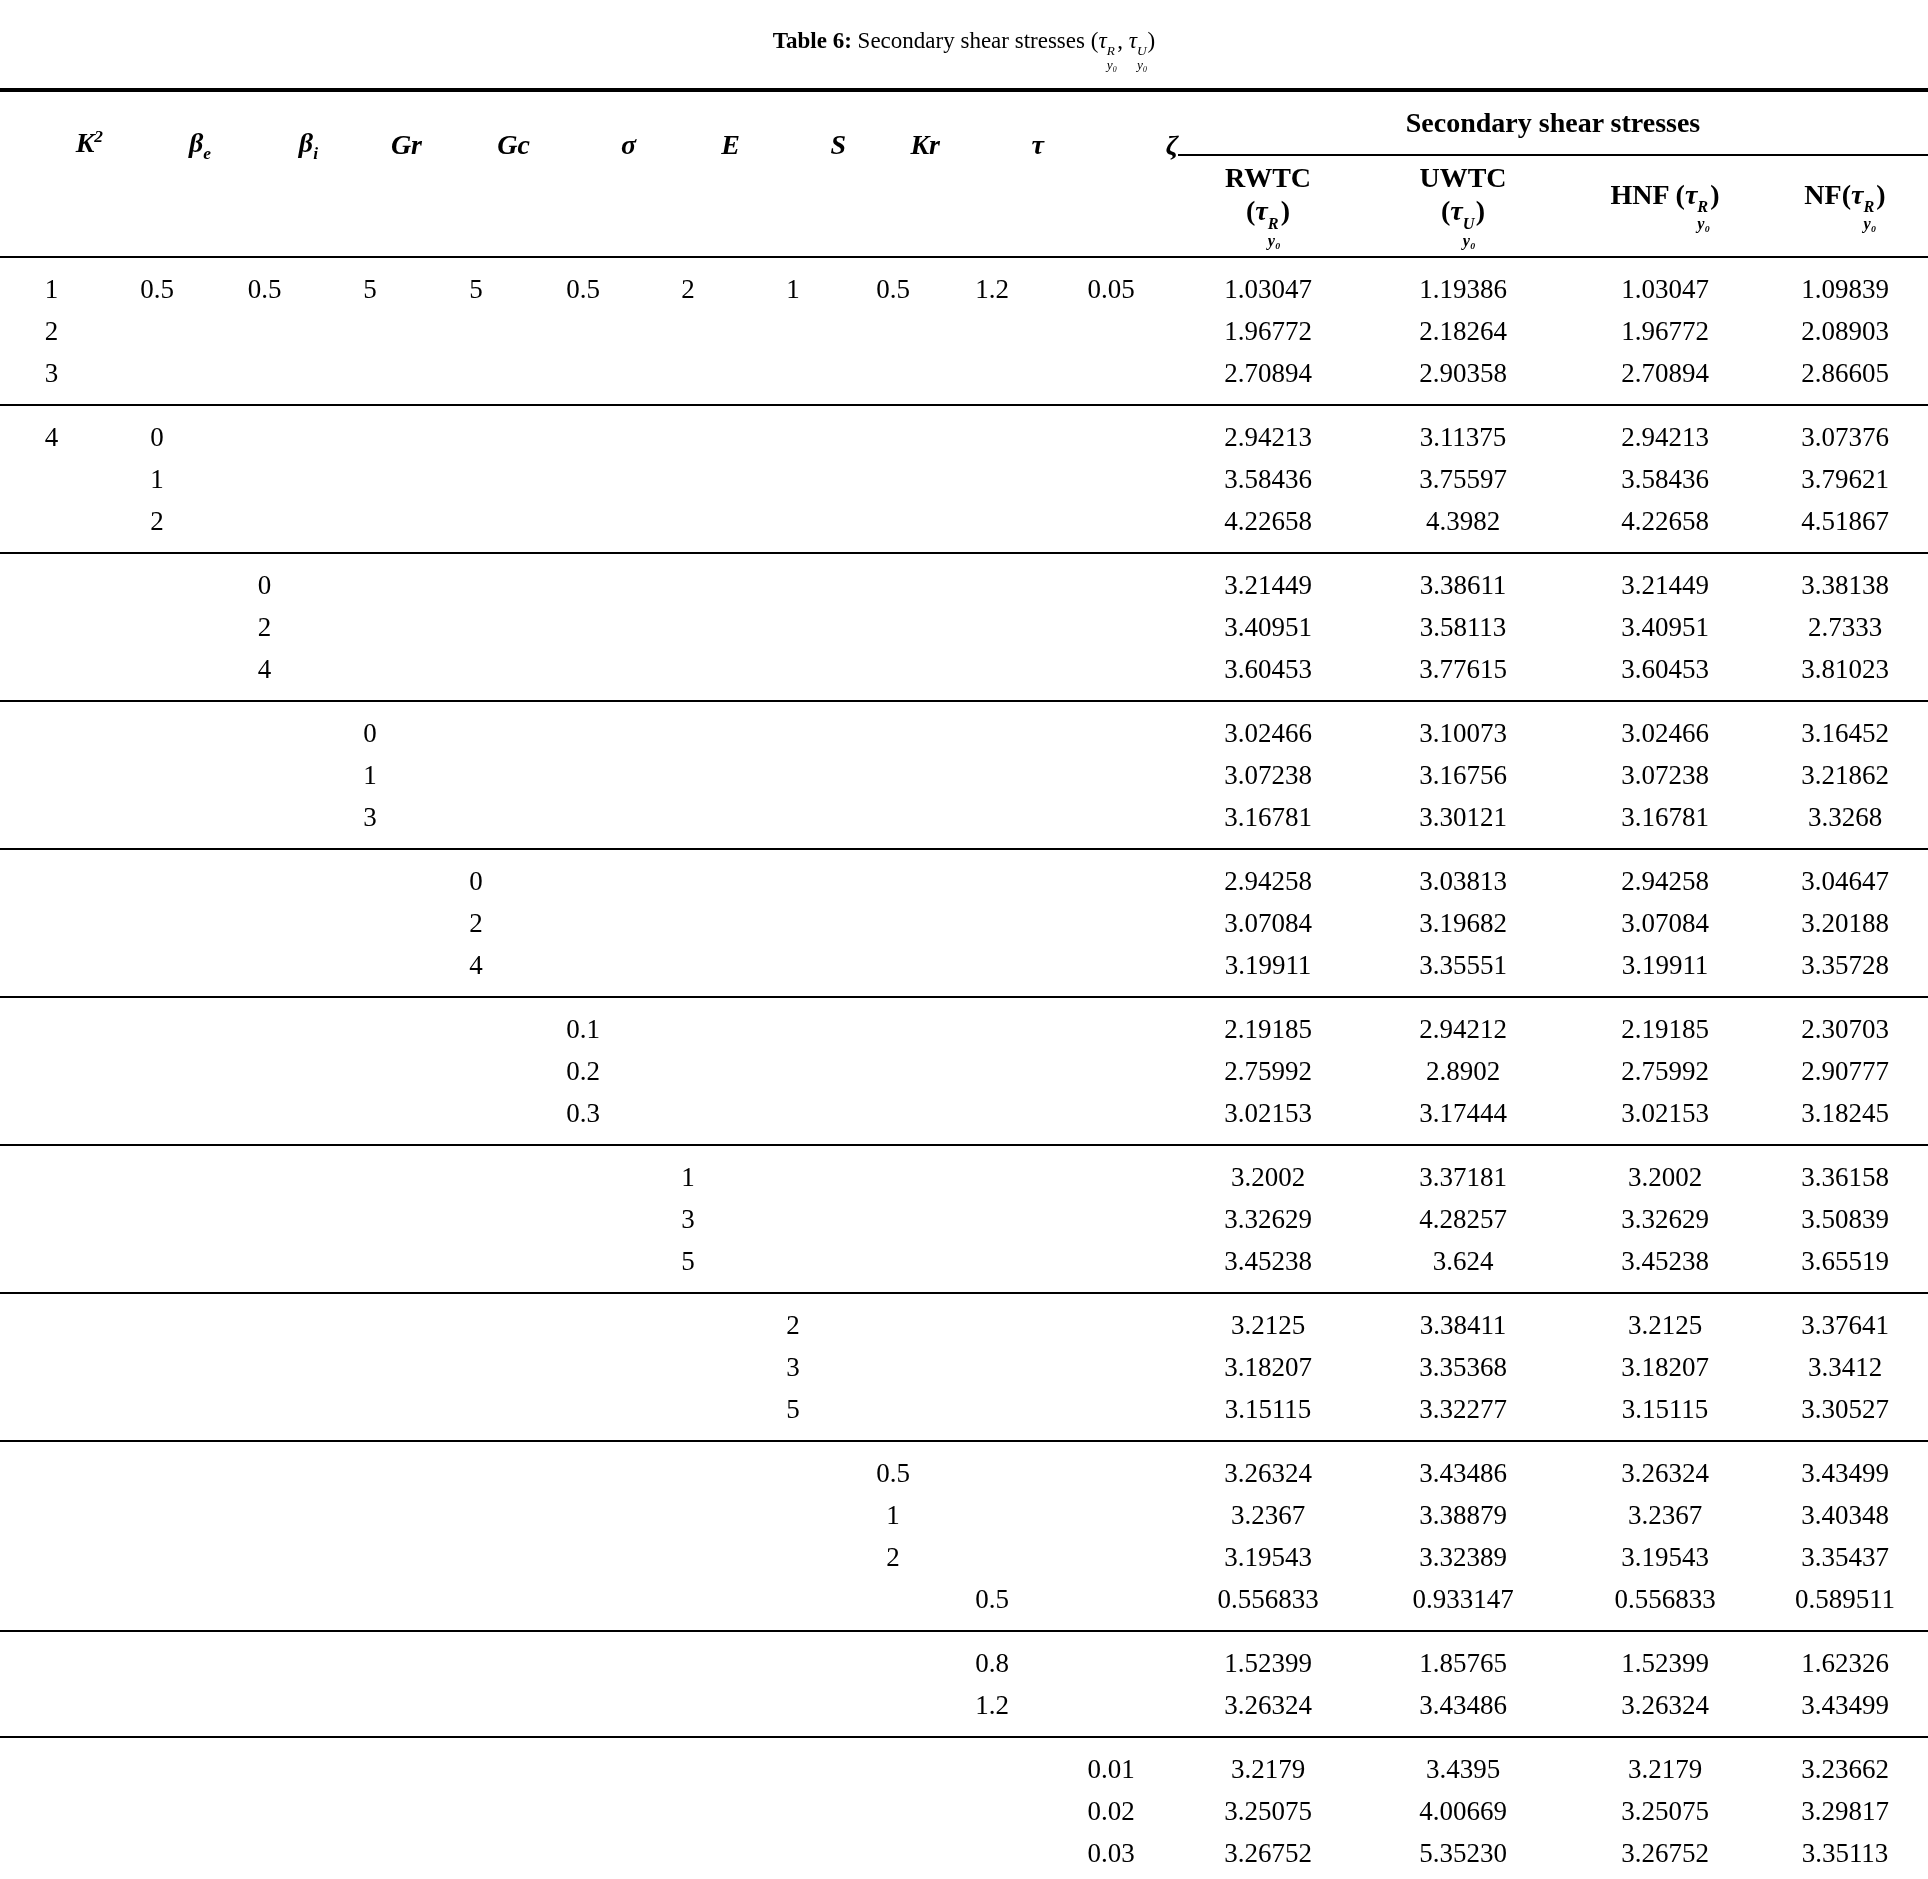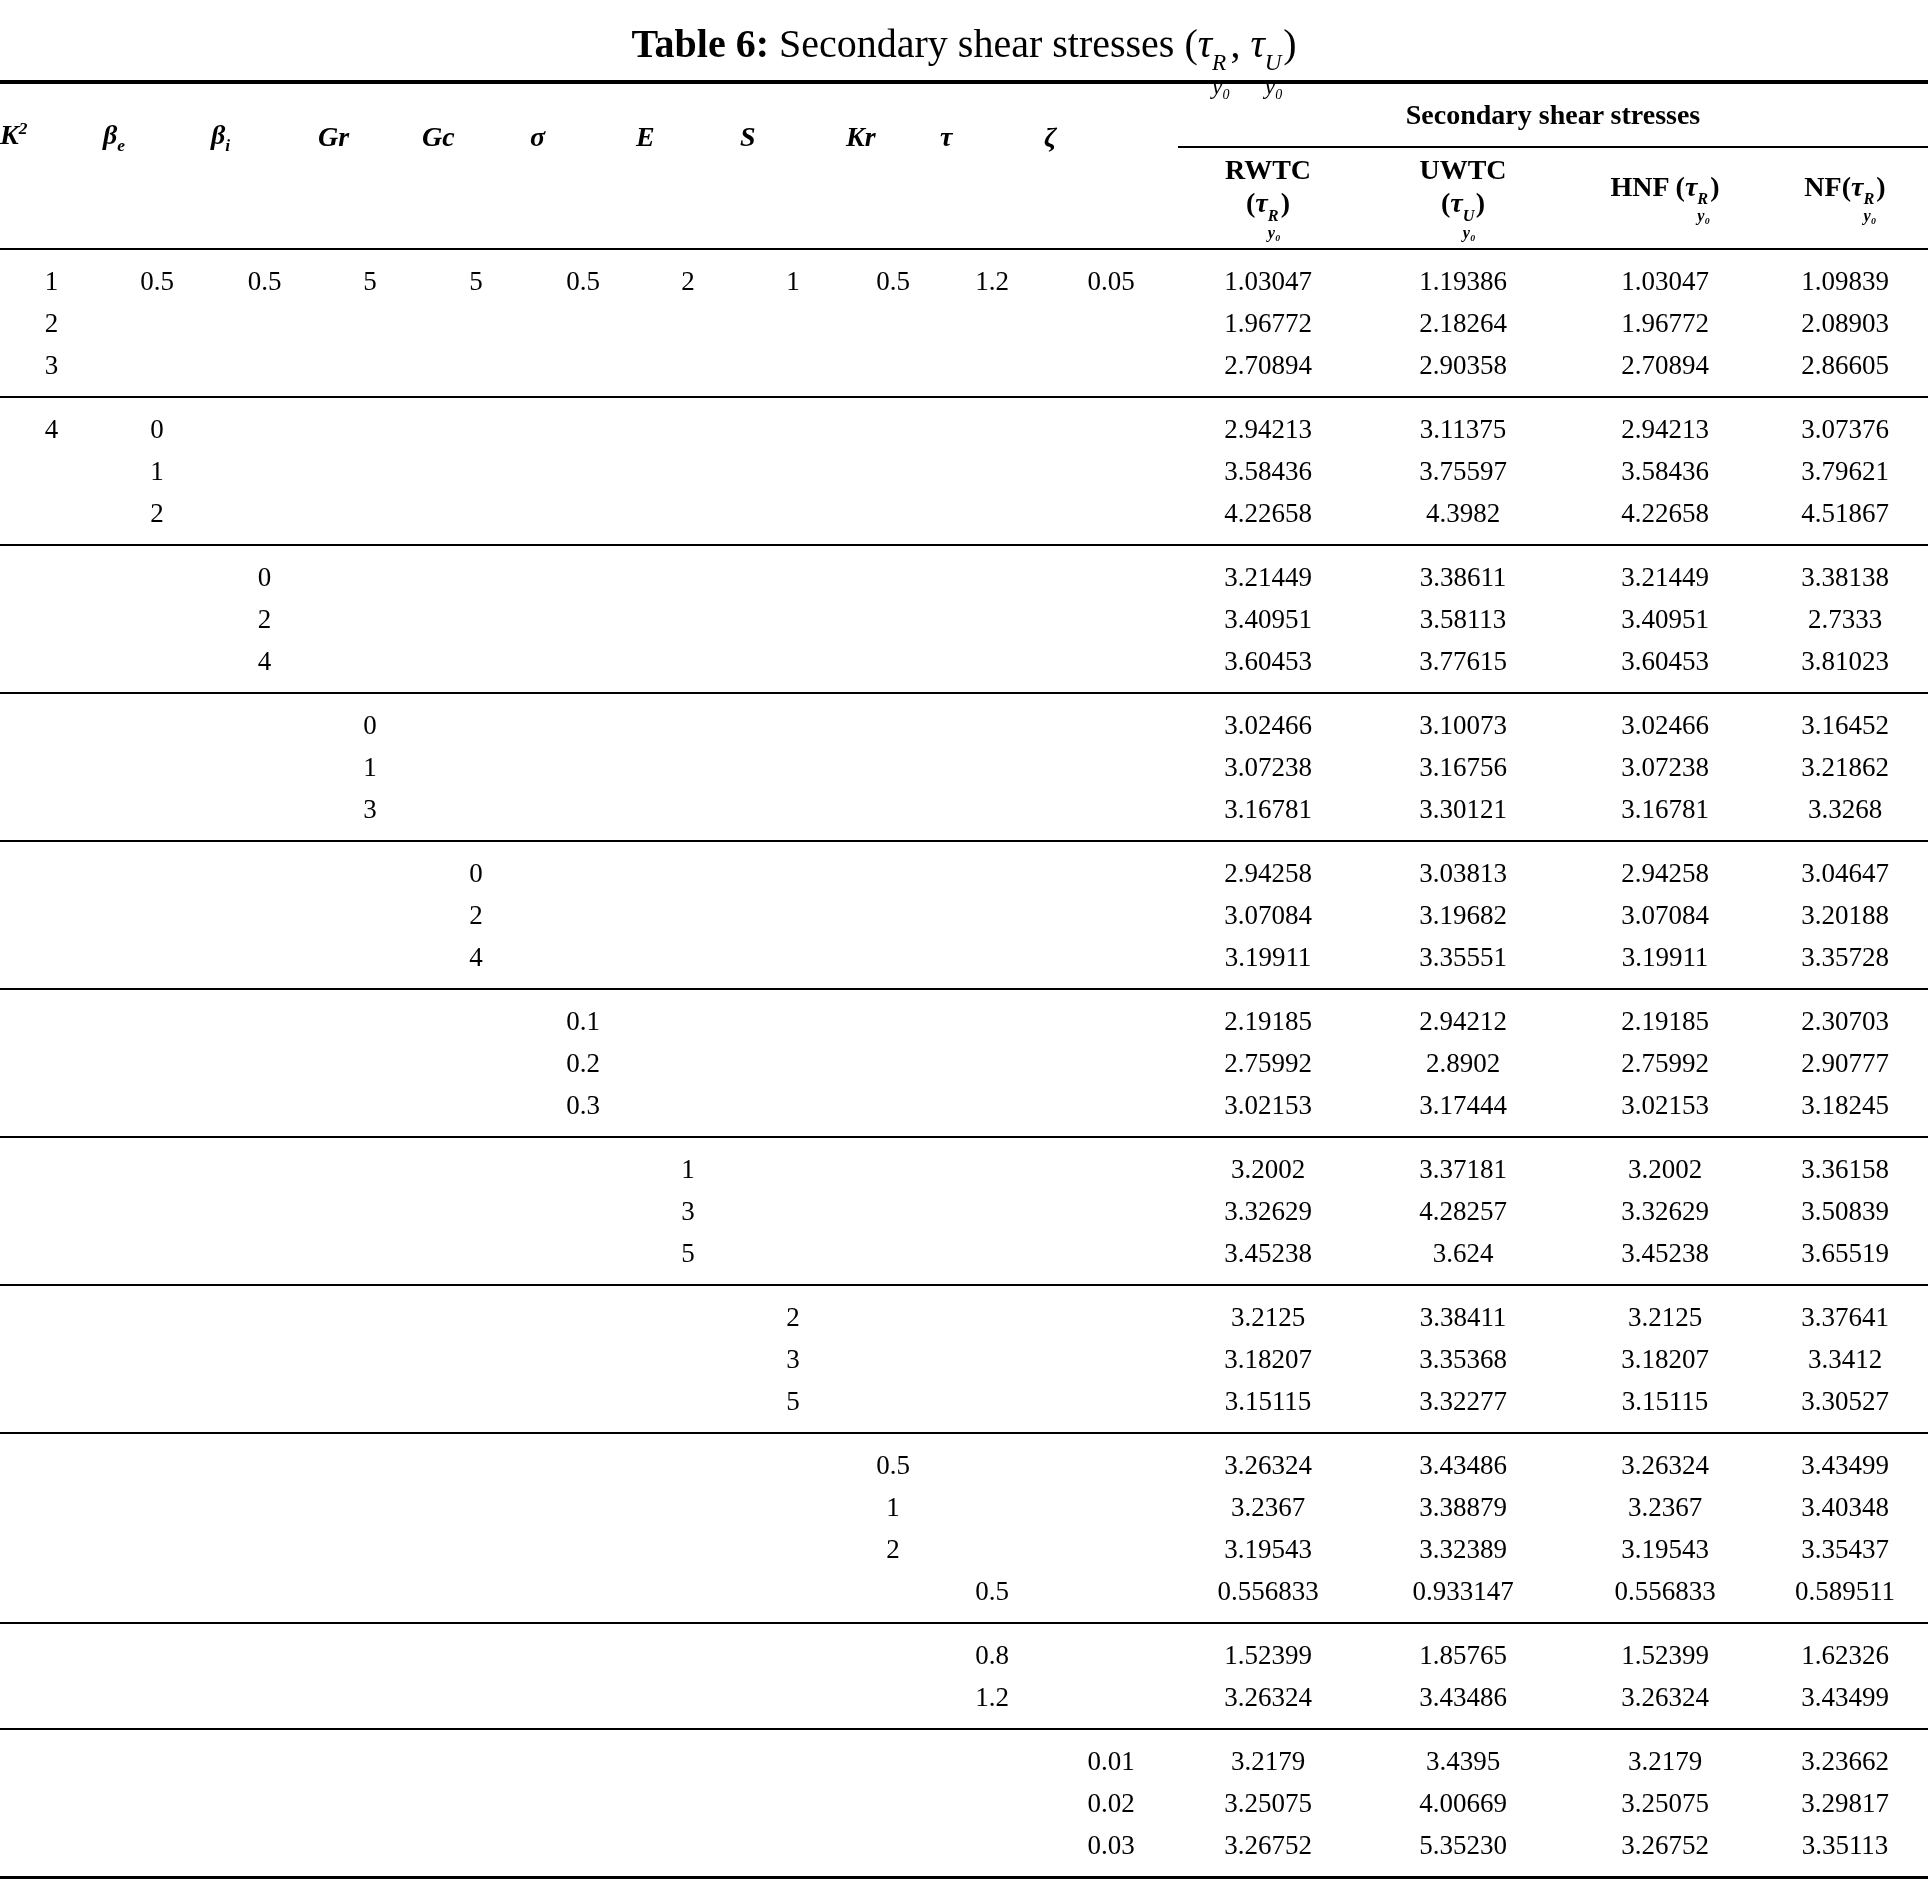--- a/index.html
+++ b/index.html
@@ -1,23 +1,23 @@
 <!DOCTYPE html>
 <html><head>
 <meta charset="utf-8">
 <style>
   html,body{margin:0;padding:0;background:#ffffff;color:#000;}
   body{width:1928px;height:1879px;overflow:hidden;font-family:"Liberation Serif",serif;}
-  .title{height:60px;padding-top:20px;text-align:center;font-size:40px;white-space:pre-wrap;}
+  .title{height:60px;padding-top:28px;text-align:center;font-size:23px;white-space:pre-wrap;}
   .title .tbold{font-weight:bold;}
   table{width:1928px;table-layout:fixed;border-collapse:collapse;
         border-top:4px solid #000;border-bottom:4px solid #000;}
   thead{border-bottom:2px solid #000;}
   th{font-weight:bold;padding:0;}
-  .param-th{font-size:28px;font-style:italic;vertical-align:middle;padding-bottom:58px;text-align:left;}
+  .param-th{font-size:28px;font-style:italic;vertical-align:middle;padding-bottom:58px;text-align:right;}
   .group-th{font-size:28px;height:62px;vertical-align:middle;text-align:center;border-bottom:2px solid #000;}
   .stress-th{font-size:28px;height:100px;vertical-align:middle;text-align:center;line-height:1.15;}
   tbody.block{border-top:2px solid #000;}
   tbody.block tr:first-child td{padding-top:10px;}
   tbody.block tr:last-child td{padding-bottom:10px;}
   td{font-size:27px;text-align:center;height:42px;line-height:42px;padding:0;
      overflow:hidden;white-space:nowrap;}
   .supsub{display:inline-flex;flex-direction:column;align-items:flex-start;
           font-size:0.58em;line-height:1.05;vertical-align:-0.55em;font-style:italic;text-align:left;}
   .ss-top,.ss-bot{display:block;}

